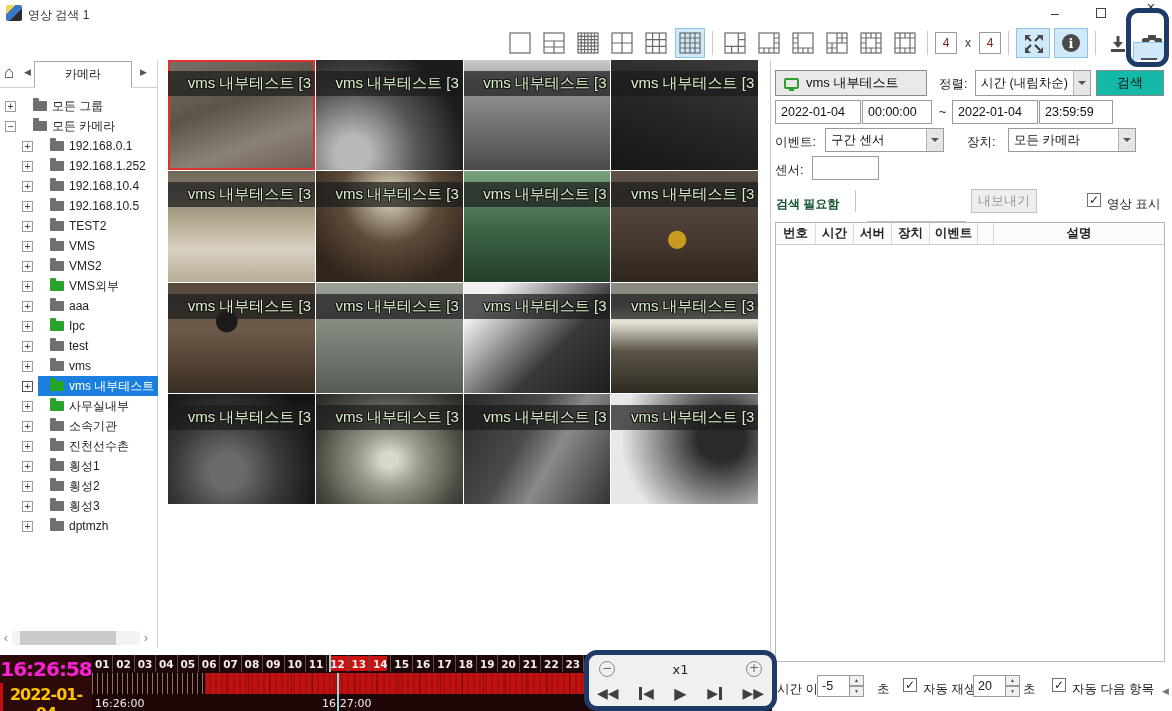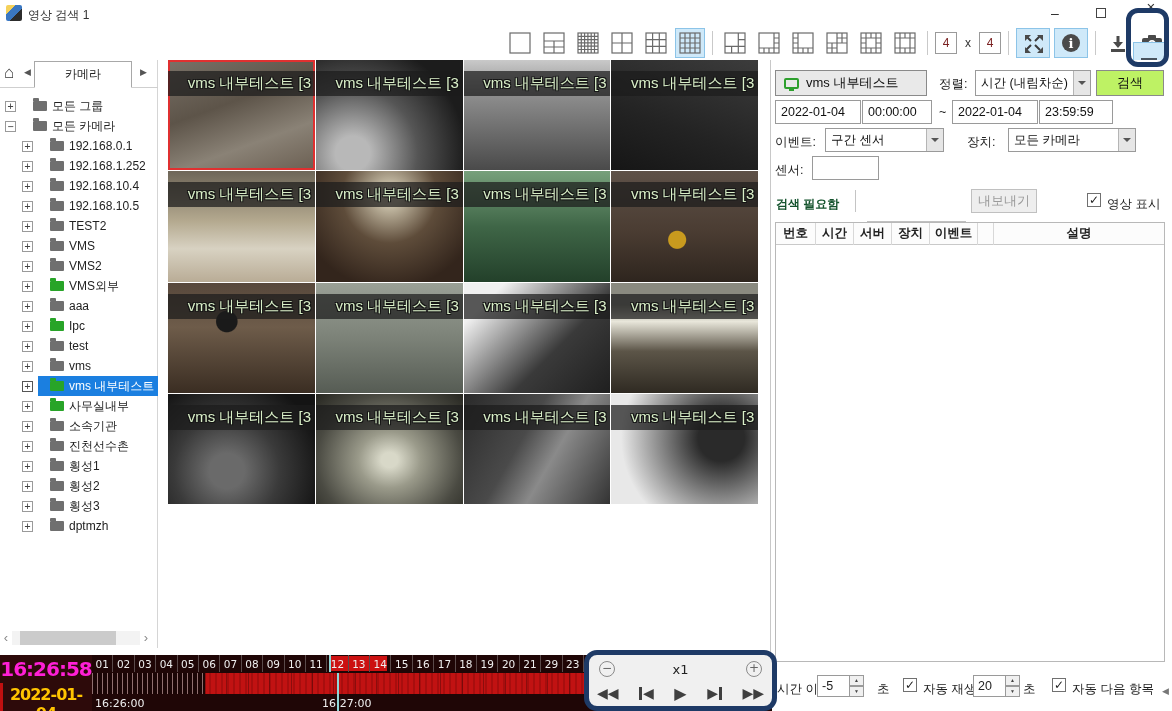--- a/index.html
+++ b/index.html
@@ -81,21 +81,21 @@
   .tile-11 { background:linear-gradient(180deg,#8a8a80 0 20%,#e8e6da 35%,#5c5548 62%,#2f2a22); }
   .tile-12 { background:radial-gradient(circle at 40% 70%,#6a6a6a 0 15%,#3a3a3a 45%,#141414 82%); }
   .tile-13 { background:radial-gradient(ellipse at 50% 60%,#d8d8c8 0 8%,#9a9a8a 30%,#4a4a42 70%,#262620); }
   .tile-14 { background:linear-gradient(120deg,#2a2a2a,#4a4a4a 40%,#8a8a8a 60%,#333); }
   .tile-15 { background:radial-gradient(circle at 75% 40%,#2a2a2a 0 18%,#777 42%,#e8e8e8 78%); }
 
   
   #rpanel { position:absolute; left:770px; top:60px; width:402px; height:651px; background:#fff; border-left:1px solid #c8c8c8; }
   .fld { border:1px solid #9a9a9a; background:#fff; display:flex; align-items:center; padding:0 5px; font-size:12.5px; color:#111; }
   .lab { color:#222; font-size:12.5px; white-space:nowrap; }
-  .btn { border:1px solid #8a8a8a; background:#bef264; display:flex; align-items:center; justify-content:center; font-size:13px; color:#111; }
+  .btn { border:1px solid #8a8a8a; background:#14b8a6; display:flex; align-items:center; justify-content:center; font-size:13px; color:#111; }
   .dd { border:1px solid #9a9a9a; background:#fff; display:flex; align-items:center; font-size:12.5px; color:#111; }
   .dd .txt { flex:1; padding:0 5px; white-space:nowrap; overflow:hidden; }
   .dd .arr { width:17px; align-self:stretch; background:#e6e6e6; border-left:1px solid #b5b5b5; display:flex; align-items:center; justify-content:center; }
   .dd .arr::after { content:""; width:0; height:0; border-left:4px solid transparent; border-right:4px solid transparent; border-top:4px solid #555; }
   .disabled { background:#eee !important; color:#9a9a9a !important; border-color:#c0c0c0 !important; }
   .disabled .txt { color:#9a9a9a; }
   .disabled .arr { background:#e4e4e4; border-left-color:#c8c8c8; }
   .disabled .arr::after { border-top-color:#aaa; }
   #device-btn { position:absolute; left:4px; top:10px; width:152px; height:26px; justify-content:flex-start; padding-left:8px; gap:7px; background:#e9e9e9; }
   .mon-icon { width:15px; height:11px; border:2px solid #2ea02e; border-radius:2px; position:relative; }
@@ -144,21 +144,21 @@
   #autonext-label { position:absolute; left:301px; top:621px; }
   #collapse-arrow { position:absolute; left:391px; top:626px; font-size:9px; color:#777; }
 
   
   #timeline { position:absolute; left:0; top:655px; width:772px; height:56px; background:#1f0606; }
   #time-block { position:absolute; left:0; top:0; width:92px; height:56px; background:#2d0a0a; }
   #cur-time { position:absolute; left:0; top:2px; width:92px; text-align:center; font-size:20px; font-weight:bold; color:#ff1fd6; font-family:"DejaVu Sans",sans-serif; letter-spacing:-1px; }
   #cur-date { position:absolute; left:0; top:30px; width:92px; text-align:center; font-size:16px; font-weight:bold; color:#ffc400; font-family:"DejaVu Sans",sans-serif; letter-spacing:-1px; }
   #red-accent { position:absolute; left:0; top:28px; width:3px; height:28px; background:#c01010; }
   #scale { position:absolute; left:92px; top:0; width:514px; height:17px; display:flex; }
-  .hcell { width:21.4px; height:17px; border-right:1px solid #5a4a4a; display:flex; align-items:center; justify-content:center; position:relative; z-index:2; }
+  .hcell { width:21.4px; height:17px; border-right:1px solid #5a4a4a; display:flex; align-items:center; justify-content:center; position:relative; z-index:2;font-weight:bold; }
   .hcell span { font-size:10.5px; color:#eee; font-family:"DejaVu Sans",sans-serif; }
   #scale-red { position:absolute; left:331px; top:1px; width:56px; height:15px; background:#cc1111; z-index:1; }
   #scale-playhead { position:absolute; left:329px; top:0; width:2px; height:17px; background:#8fd8d8; z-index:3; }
   #band { position:absolute; left:92px; top:18px; width:680px; height:21px; background:#150303; }
   #band-empty { position:absolute; left:0; top:0; width:113px; height:21px;
     background:repeating-linear-gradient(90deg,#8f6f6f 0 1px,#1a0505 1px 5px); }
   #band-red { position:absolute; left:113px; top:0; width:567px; height:21px;
     background:repeating-linear-gradient(90deg,rgba(0,0,0,0.28) 0 1px,rgba(0,0,0,0) 1px 21.4px),
                repeating-linear-gradient(90deg,#c11212 0 4px,#a80e0e 4px 6px); }
   #playhead { position:absolute; left:337px; top:18px; width:2px; height:38px; background:#8fd8d8; z-index:5; }
@@ -744,21 +744,21 @@
       <div class="hcell">
         <span>19</span>
       </div>
       <div class="hcell">
         <span>20</span>
       </div>
       <div class="hcell">
         <span>21</span>
       </div>
       <div class="hcell">
-        <span>29</span>
+        <span>22</span>
       </div>
       <div class="hcell">
         <span>23</span>
       </div>
       <div class="hcell">
         <span>24</span>
       </div>
     </div>
   <div id="scale-red"></div>
   <div id="scale-playhead"></div>

